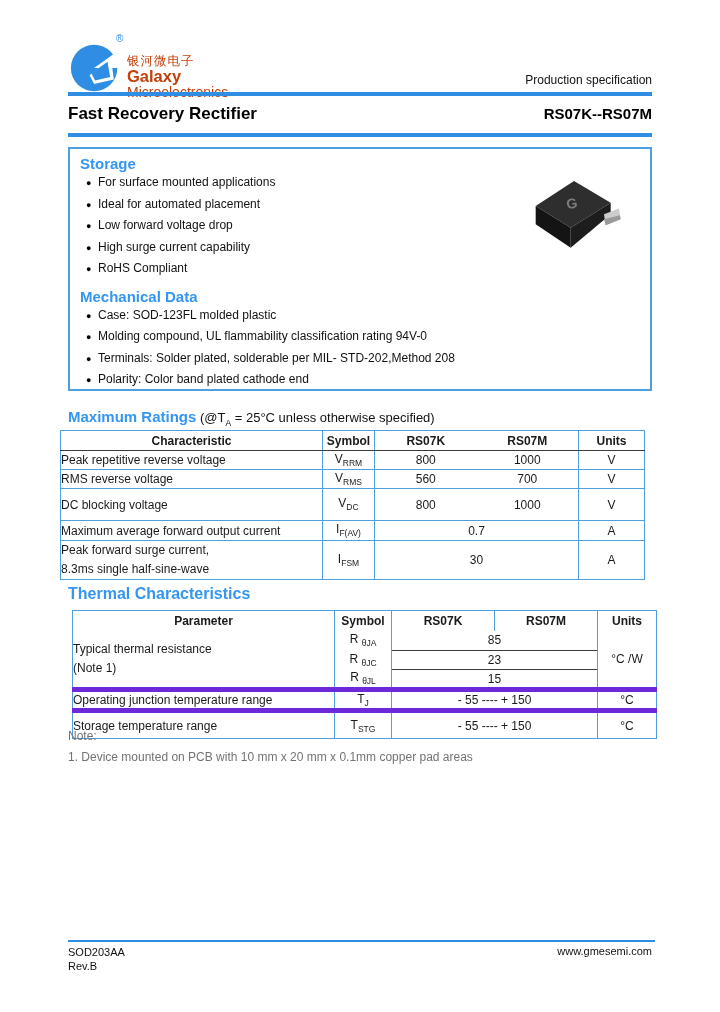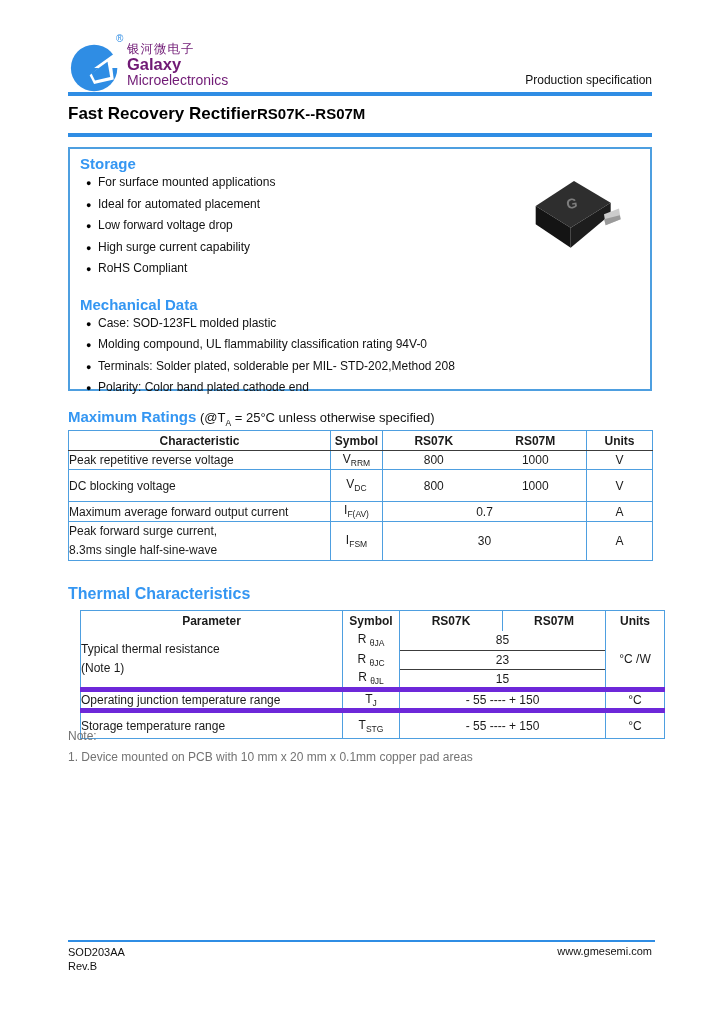--- a/index.html
+++ b/index.html
@@ -8,27 +8,27 @@
     position:relative; width:720px; height:1012px; background:#ffffff;
     font-family:"Liberation Sans", sans-serif; color:#1a1a1a; overflow:hidden;
     margin:0 auto;
   }
   .abs { position:absolute; }
   .hline { position:absolute; left:68px; width:584px; background:#2F8DE4; }
 
   
   .logo-mark { left:70px; top:42px; width:50px; height:52px; }
   .logo-reg  { left:116px; top:33px; font-size:10px; color:#2F8DE4; }
-  .logo-text { left:127px; top:43px; line-height:1.05; color:#701a75; }
+  .logo-text { left:127px; top:55px; line-height:1.05; color:#c2410c; }
   .logo-cn   { font-size:12.5px; letter-spacing:1px; }
   .logo-name { font-size:16.5px; font-weight:bold; }
   .logo-sub  { font-size:14px; }
   .prod-spec { right:68px; top:73px; font-size:12px; color:#111; }
 
-  .title-row { left:68px; top:104px; width:584px; display:flex; align-items:baseline; }
+  .title-row { left:68px; top:104px; width:584px; display:flex; justify-content:space-between; align-items:baseline; }
   .doc-title { font-size:17px; font-weight:bold; color:#000; }
   .part-no   { font-size:15px; font-weight:bold; color:#000; }
 
   
   .feat-box { left:68px; top:147px; width:584px; height:244px; border:2px solid #4E9FE0; padding:4px 10px; }
   .sec-head { font-size:15px; font-weight:bold; color:#3496F2; }
   .feat-box .sec-head { margin:2px 0 3px 0; }
   .bullet-list { list-style:none; }
   .bullet-item { display:flex; align-items:baseline; height:21.5px; font-size:12px; color:#111; }
   .dot { width:18px; font-size:9px; color:#000; padding-left:6px; }
@@ -39,27 +39,27 @@
   .max-head .rest { font-size:13px; color:#111; font-weight:normal; }
   .thermal-head { left:68px; top:585px; font-size:16px; }
 
   
   table { border-collapse:collapse; table-layout:fixed; width:584px; font-size:12px; }
   td, th { font-weight:normal; text-align:center; vertical-align:middle; overflow:hidden; white-space:nowrap; }
   th { font-weight:bold; }
   .tleft { text-align:left; }
   sub { font-size:8.5px; }
 
-  .max-table { left:68px; top:430px; }
+  .max-table { left:60px; top:430px; }
   .max-table td, .max-table th { border:1px solid #4E9FE0; }
   .max-table th { border-bottom:1px solid #3c3c3c; }
   .max-table .no-r { border-right:none; }
   .max-table .no-l { border-left:none; }
 
-  .th-table { left:80px; top:610px;border-radius:29px; }
+  .th-table { left:72px; top:610px;border-radius:29px; }
   .th-table { border:1px solid #4E9FE0; }
   .th-table td, .th-table th { border:none; }
   .th-table .sep-l { border-left:1px solid #4E9FE0; }
   .th-table .hdiv  { border-right:1px solid #4E9FE0; }
   .th-table .dark-t { border-top:1px solid #3c3c3c; }
   .th-table .blue-t { border-top:5px solid #6d28d9; }
   .two-line { white-space:normal; line-height:1.55; }
 
   .note-block { left:68px; top:729px; font-size:12px; color:#737373; }
   .note-line { margin-top:7px; }
@@ -113,21 +113,21 @@
         </li>
       <li class="bullet-item">
           <span class="dot">●</span>
           <span>High surge current capability</span>
         </li>
       <li class="bullet-item">
           <span class="dot">●</span>
           <span>RoHS Compliant</span>
         </li>
     </ul>
-    <div class="sec-head" style="margin-top:13px;">Mechanical Data</div>
+    <div class="sec-head" style="margin-top:5px;">Mechanical Data</div>
     <ul class="bullet-list">
       <li class="bullet-item">
           <span class="dot">●</span>
           <span>Case: SOD-123FL molded plastic</span>
         </li>
       <li class="bullet-item">
           <span class="dot">●</span>
           <span>Molding compound, UL flammability classification rating 94V-0</span>
         </li>
       <li class="bullet-item">
@@ -168,20 +168,27 @@
       <th class="no-l">RS07M</th>
       <th>Units</th>
     </tr>
     <tr style="height:19px">
       <td class="tleft">Peak repetitive reverse voltage</td>
       <td><span>V</span><sub>RRM</sub></td>
       <td class="no-r">800</td>
       <td class="no-l">1000</td>
       <td>V</td>
     </tr>
+    <tr style="height:19px">
+      <td class="tleft">RMS reverse voltage</td>
+      <td><span>V</span><sub>RMS</sub></td>
+      <td class="no-r">560</td>
+      <td class="no-l">700</td>
+      <td>V</td>
+    </tr>
     <tr style="height:32px">
       <td class="tleft">DC blocking voltage</td>
       <td><span>V</span><sub>DC</sub></td>
       <td class="no-r">800</td>
       <td class="no-l">1000</td>
       <td>V</td>
     </tr>
     <tr style="height:20px">
       <td class="tleft">Maximum average forward output current</td>
       <td><span>I</span><sub>F(AV)</sub></td>

